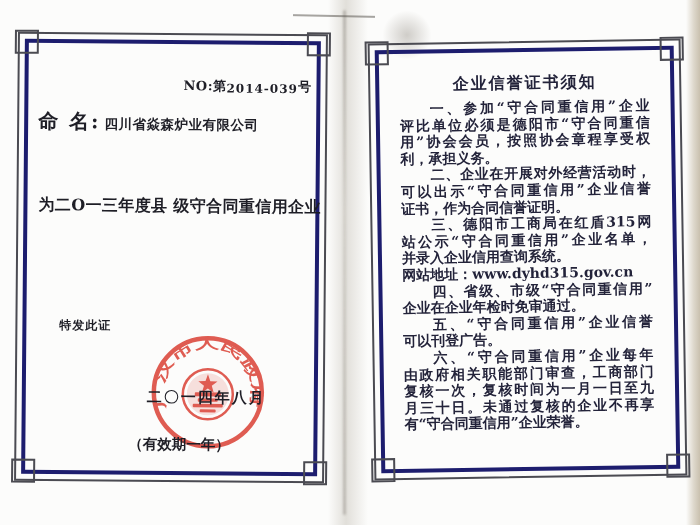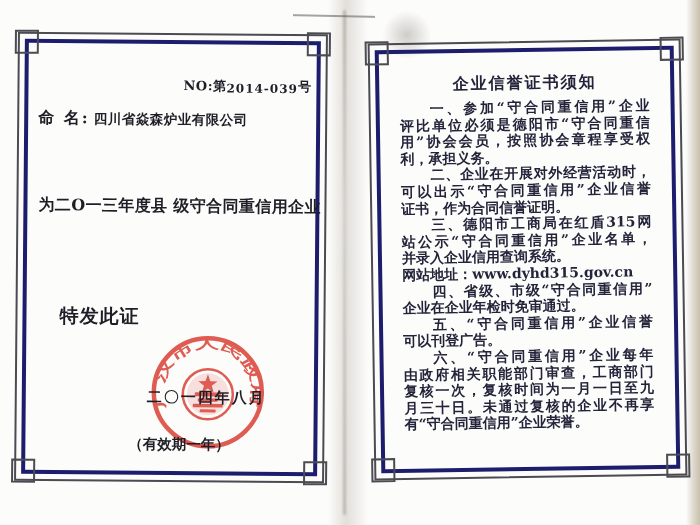--- a/index.html
+++ b/index.html
@@ -39,25 +39,25 @@
   .corner{position:absolute;width:20px;height:20px;border:2px solid var(--thin);background:transparent;}
   .corner.tl{left:-5px;top:-4px;}
   .corner.tr{right:-5px;top:-4px;}
   .corner.bl{left:-5px;bottom:-4px;}
   .corner.br{right:-5px;bottom:-4px;}
 
   
   .serial{position:absolute;left:164px;top:42px;font-size:13px;font-weight:bold;letter-spacing:.5px;white-space:nowrap;}
   .serial .num{font-size:12px;position:relative;top:2px;letter-spacing:1px;}
   .name-line{position:absolute;left:19px;top:74px;white-space:nowrap;display:flex;align-items:baseline;}
-  .name-label{font-size:16px;font-weight:bold;letter-spacing:2px;}
+  .name-label{font-size:20px;font-weight:bold;letter-spacing:2px;}
   .company{font-size:13.5px;font-weight:bold;margin-left:4px;letter-spacing:.5px;}
   .award-line{position:absolute;left:20px;top:161px;width:282px;
     font-size:16px;font-weight:bold;text-align:justify;text-align-last:justify;white-space:nowrap;}
-  .issue-line{position:absolute;left:42px;top:269px;font-size:19px;font-weight:bold;letter-spacing:1px;}
+  .issue-line{position:absolute;left:42px;top:283px;font-size:12px;font-weight:bold;letter-spacing:1px;}
   .seal-wrap{position:absolute;left:131px;top:297px;width:120px;height:120px;z-index:2;mix-blend-mode:multiply;}
   .date-line{position:absolute;left:130px;top:353px;font-size:15px;font-weight:bold;letter-spacing:2px;z-index:3;white-space:nowrap;}
   .validity-line{position:absolute;left:112px;top:400px;font-size:14.5px;font-weight:bold;z-index:3;white-space:nowrap;}
 
   
   .notice-title{position:absolute;left:0;right:0;top:30px;text-align:center;
     font-size:16px;font-weight:bold;letter-spacing:2px;color:#23233a;}
   .notice-body{position:absolute;left:29px;top:56px;width:250px;color:#23233a;}
   .nline{font-size:14px;font-weight:bold;line-height:16.6px;white-space:nowrap;}
   .nline.fill{text-align:justify;text-align-last:justify;white-space:normal;

